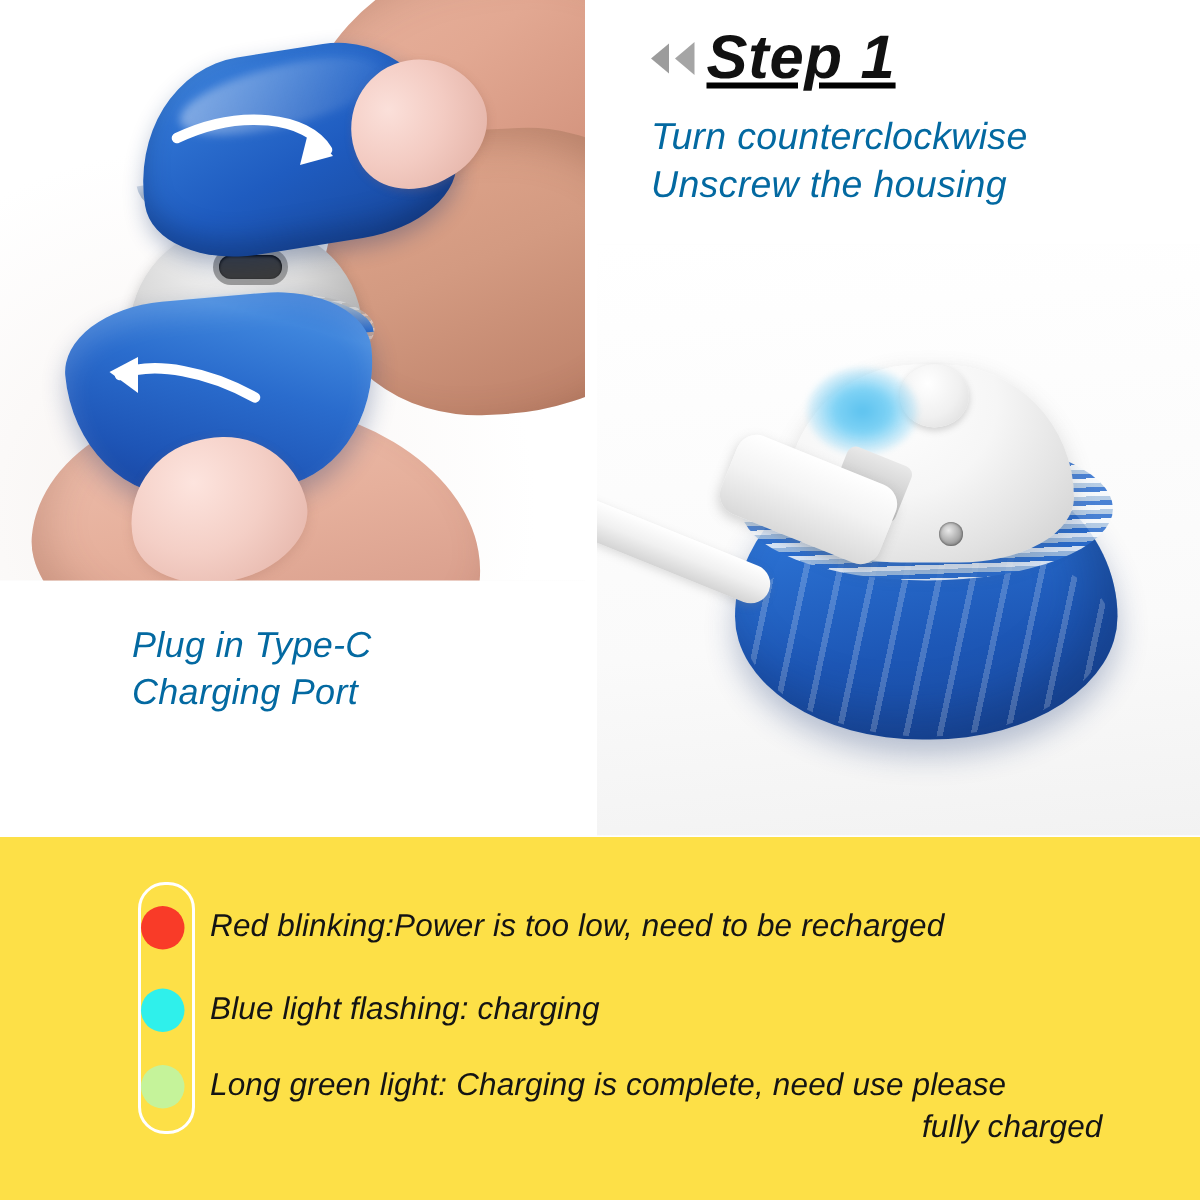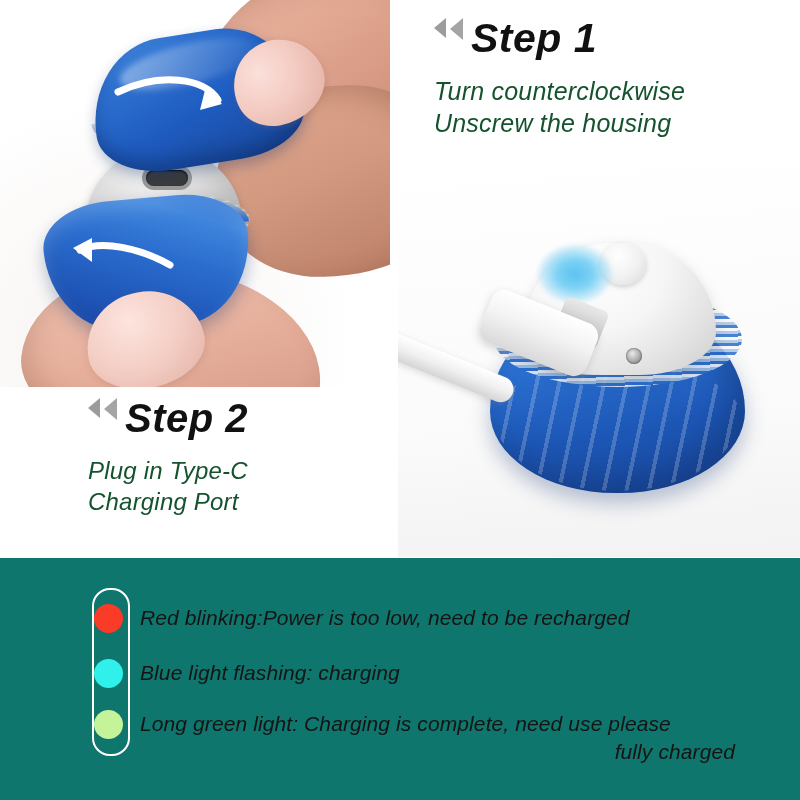--- a/index.html
+++ b/index.html
@@ -186,29 +186,29 @@
     position:absolute;left:-30px;top:190px;width:150px;height:26px;
     background:linear-gradient(180deg,#ffffff 0%,#f0f0f0 50%,#d4d4d4 100%);
     border-radius:13px;
     transform:rotate(22deg);
     box-shadow:0 2px 6px rgba(130,130,130,.25);
   }
 
   
   .step1-block{position:absolute;left:434px;top:18px;width:350px;}
   .step2-block{position:absolute;left:88px;top:398px;width:300px;}
-  .step-title-row{display:flex;gap:4px;}
+  .step-title-row{display:flex;align-items:center;gap:4px;text-decoration:underline;}
   .tri{width:0;height:0;border-top:11px solid transparent;border-bottom:11px solid transparent;border-right:13px solid #a5a5a5;}
   .tri.small{border-top-width:10px;border-bottom-width:10px;border-right-width:12px;border-right-color:#9c9c9c;}
   .step-title{
     font-size:41px;font-style:italic;font-weight:bold;color:#111;
     letter-spacing:.5px;line-height:1;margin-left:4px;
   }
   .step-desc{
-    margin-top:16px;font-size:25px;font-style:italic;color:#14532d;
+    margin-top:16px;font-size:25px;font-style:italic;color:#0369a1;
     line-height:1.28;letter-spacing:.2px;white-space:pre-line;
   }
   .step2-block .step-title{font-size:40px;}
   .step2-block .step-desc{font-size:24px;margin-top:18px;}
 
   
   .legend{
     position:absolute;left:0;top:558px;width:800px;height:242px;
     background:#dfdcd3;
   }
@@ -279,30 +279,25 @@
     <div class="step-title-row">
       <span class="tri small"></span>
       <span class="tri"></span>
       <span class="step-title">Step 1</span>
     </div>
     <div class="step-desc">Turn counterclockwise
 Unscrew the housing</div>
   </div>
 
   <div class="step2-block">
-    <div class="step-title-row">
-      <span class="tri small"></span>
-      <span class="tri"></span>
-      <span class="step-title">Step 2</span>
-    </div>
     <div class="step-desc">Plug in Type-C
 Charging Port</div>
   </div>
 
-  <div class="legend" style="background: #0f766e;">
+  <div class="legend" style="background: #fde047;">
     <div class="legend-capsule"></div>
 
     <div class="legend-rows">
 
       <div class="legend-row" style="top:46px;">
         <span class="legend-dot" id="dot0" style="background: rgb(249, 59, 40);"></span>
         <span class="legend-text">Red blinking:Power is too low, need to be recharged</span>
       </div>
 
       <div class="legend-row" style="top:101px;">

